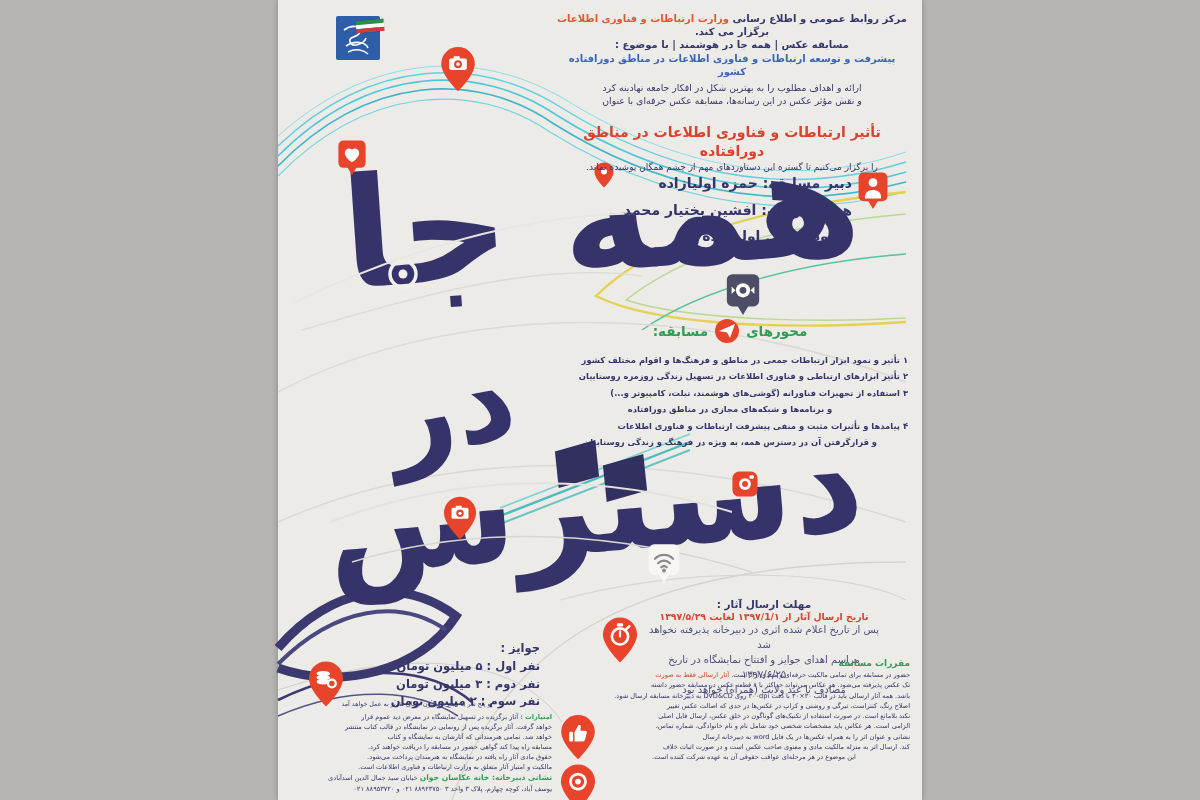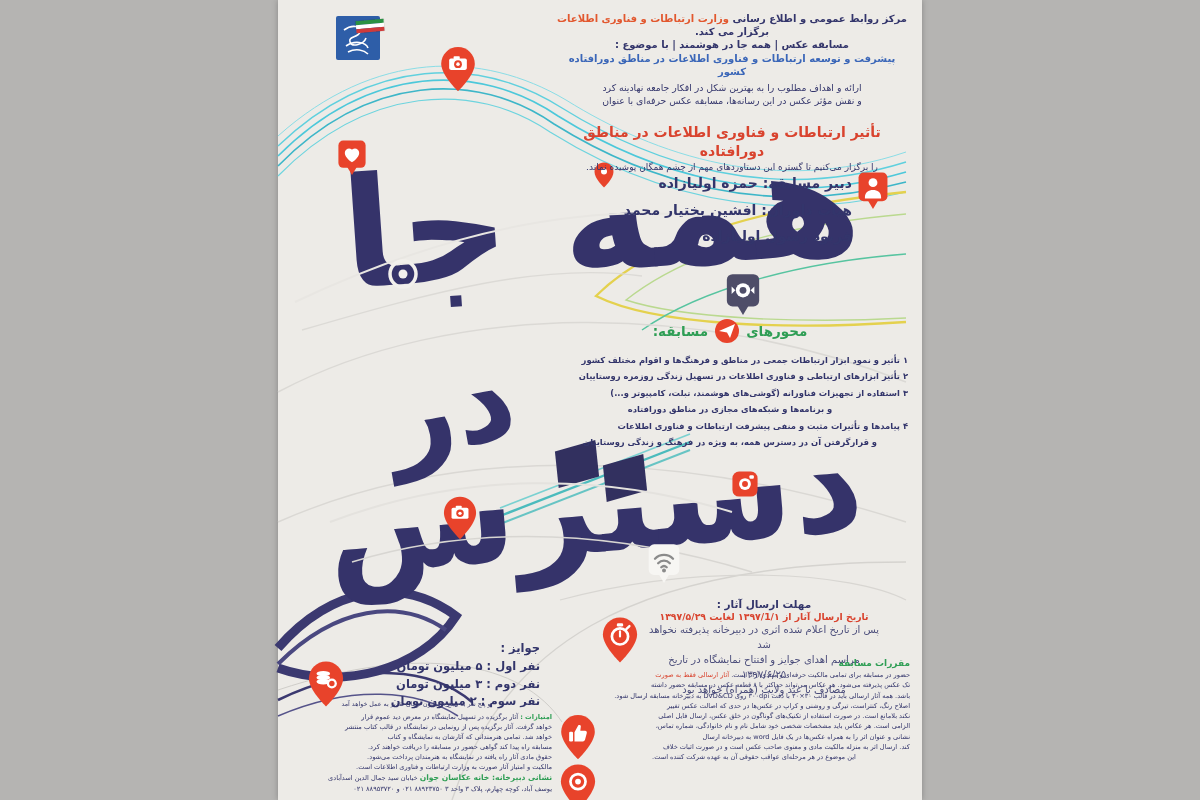--- a/index.html
+++ b/index.html
@@ -282,21 +282,21 @@
 
 <div class="txt r" id="priv-block">
   <div>
     <span class="green b">امتیازات :</span>
     <span>آثار برگزیده در تسهیل نمایشگاه در معرض دید عموم قرار</span>
   </div>
   <div>خواهد گرفت. آثار برگزیده پس از رونمایی در نمایشگاه در قالب کتاب منتشر</div>
   <div>خواهد شد. تمامی هنرمندانی که آثارشان به نمایشگاه و کتاب</div>
   <div>مسابقه راه پیدا کند گواهی حضور در مسابقه را دریافت خواهند کرد.</div>
   <div>حقوق مادی آثار راه یافته در نمایشگاه به هنرمندان پرداخت می‌شود.</div>
-  <div>مالکیت و امتیاز آثار صورت به وزارت ارتباطات و فناوری اطلاعات است.</div>
+  <div>مالکیت و امتیاز آثار متعلق به وزارت ارتباطات و فناوری اطلاعات است.</div>
   <div>
     <span class="green b" style="font-size:7.6px">نشانی دبیرخانه: خانه عکاسان جوان</span>
     <span>خیابان سید جمال الدین اسدآبادی</span>
   </div>
   <div>یوسف آباد، کوچه چهارم، پلاک ۳ واحد ۳   ۸۸۹۲۳۷۵۰ ۰۲۱ و ۸۸۹۵۳۷۲۰ ۰۲۱</div>
 </div>
 
 <div class="txt r" id="reg-block">
   <div id="reg-head" class="green b">مقررات مسابقه</div>
   <div>

